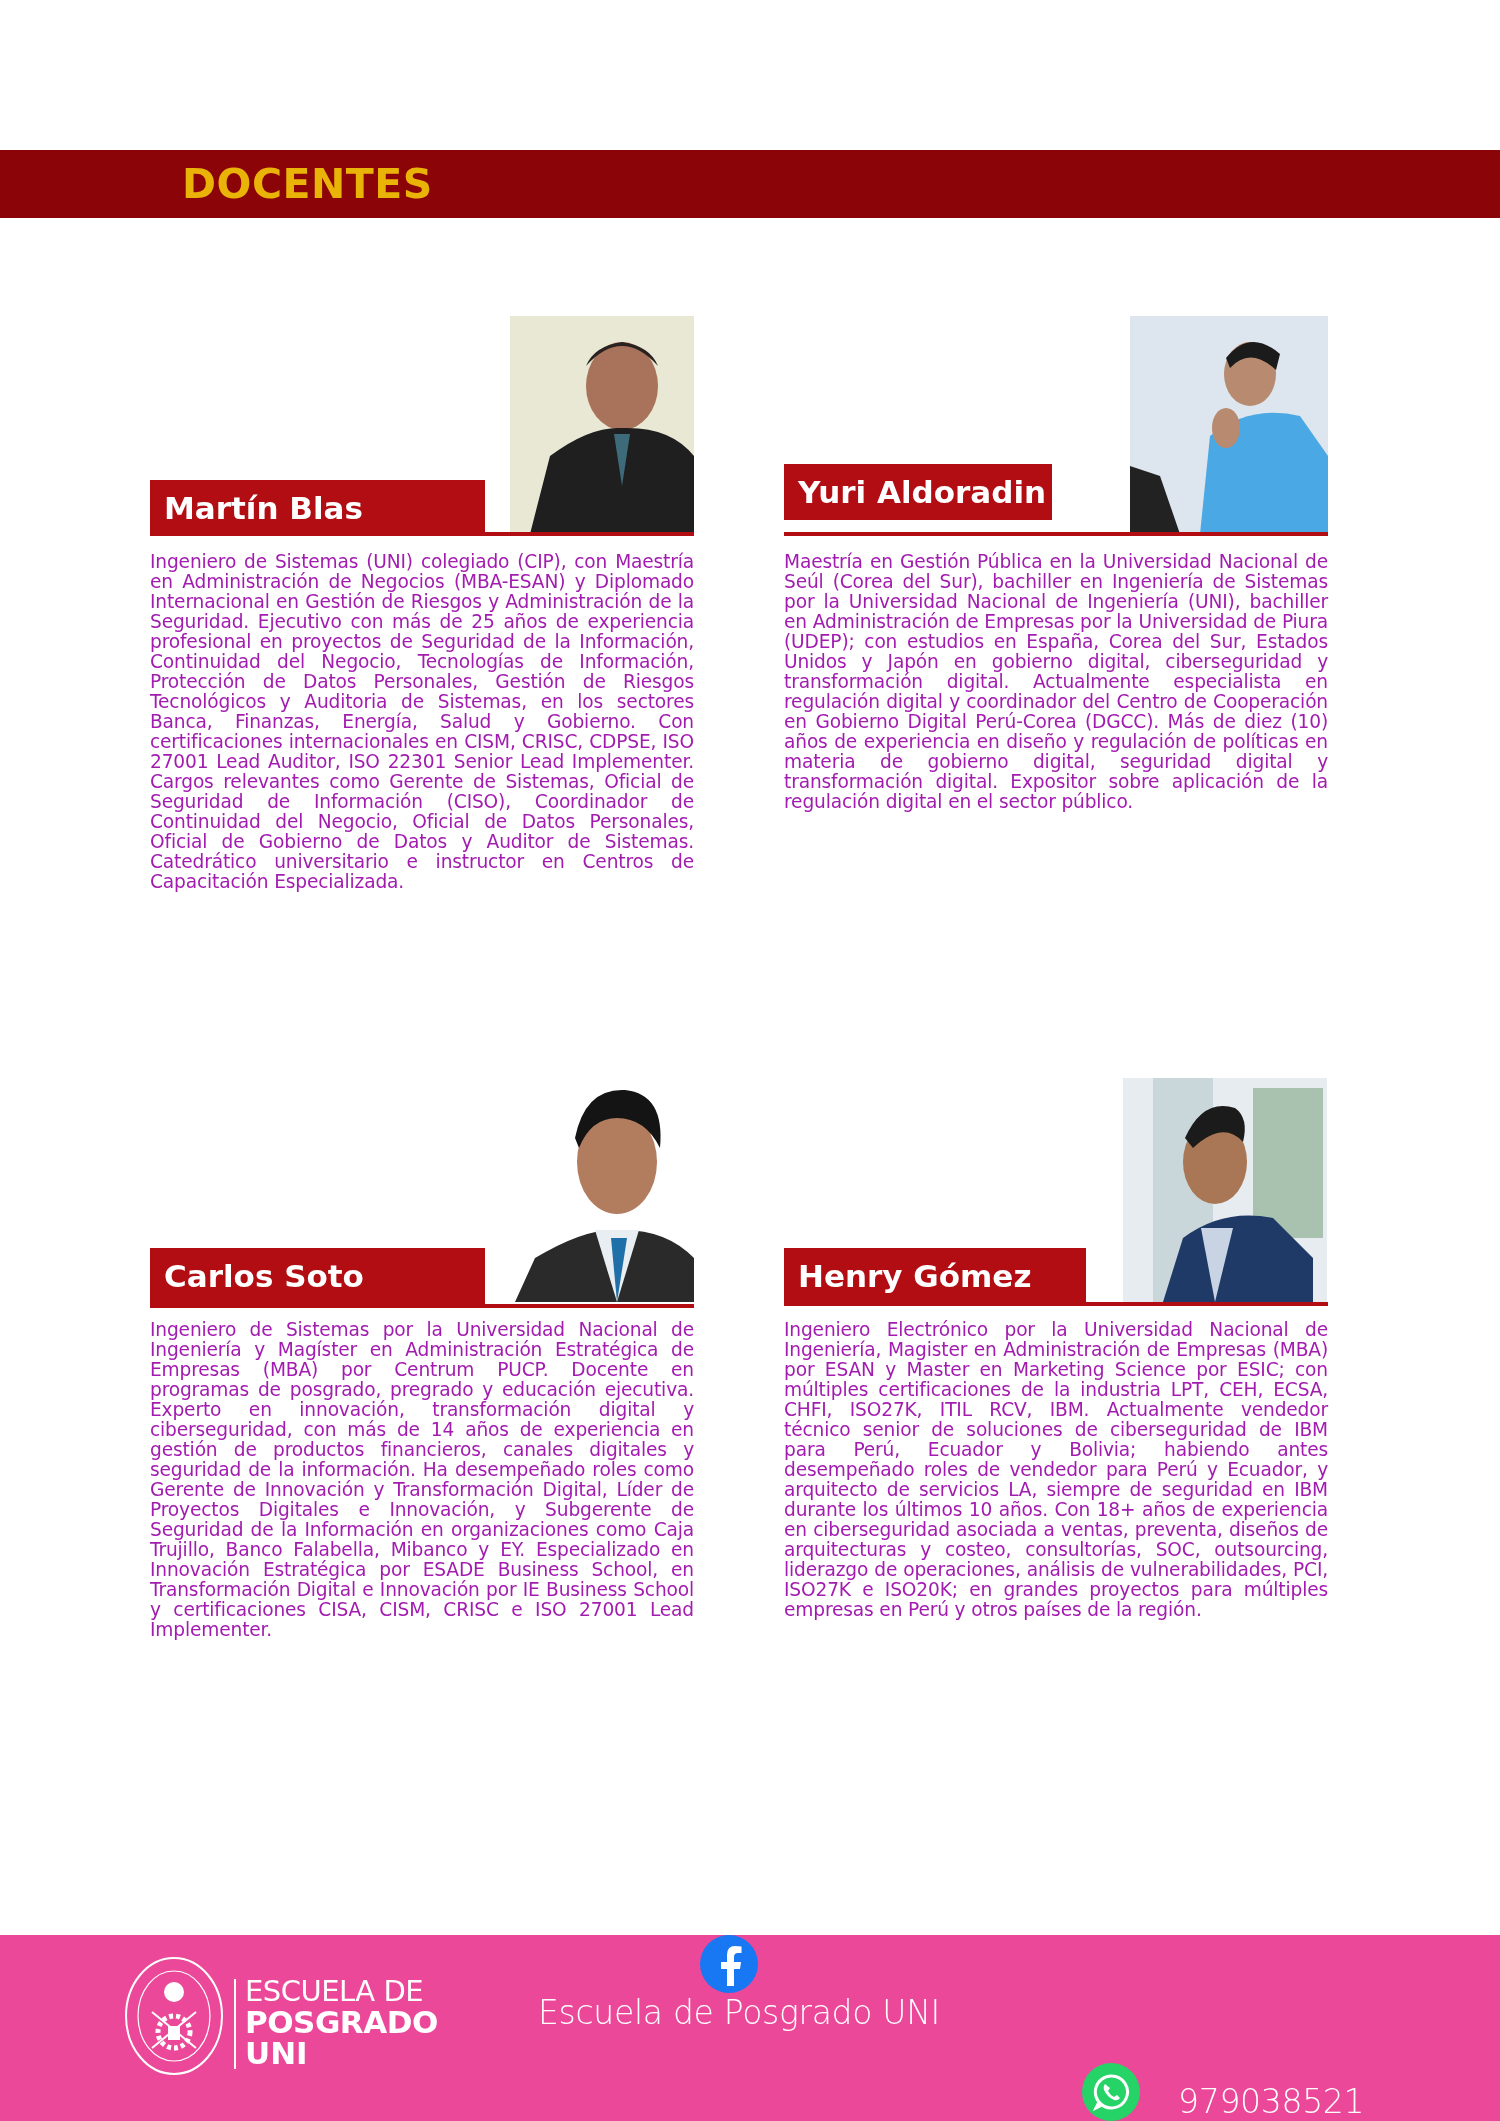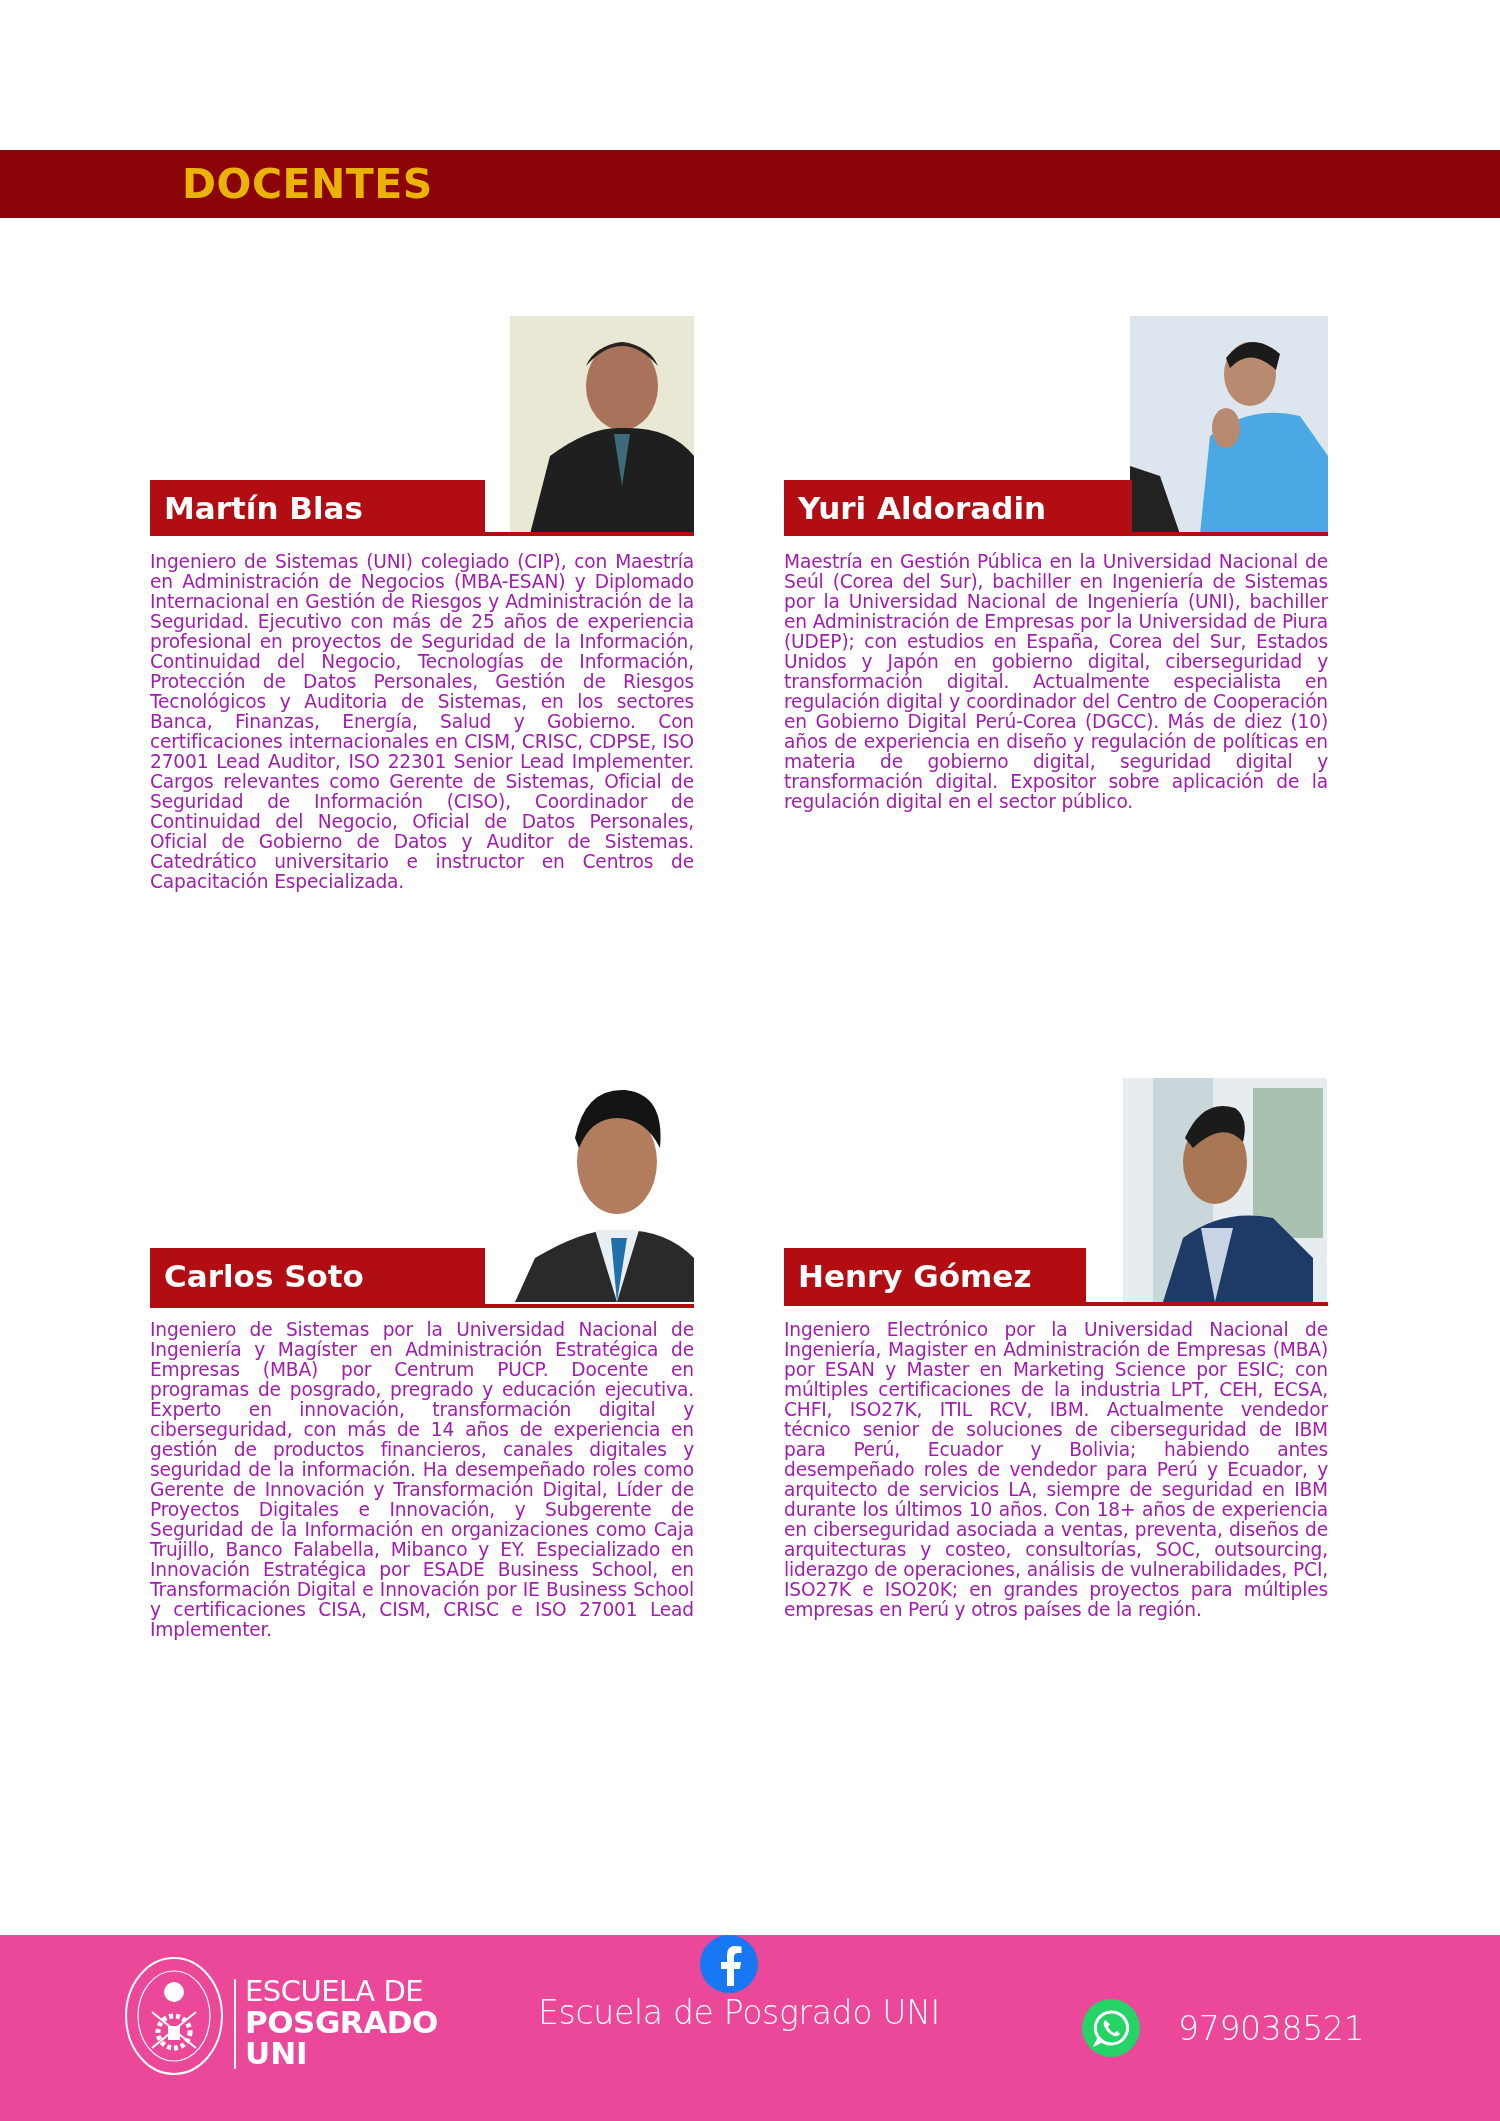--- a/index.html
+++ b/index.html
@@ -88,21 +88,21 @@
   <div class="photo" style="left:346px; top:0; width:198px; height:218px;">
     <svg viewBox="0 0 198 218" preserveAspectRatio="none">
       <rect width="198" height="218" fill="#dde6ee"></rect>
       <ellipse cx="120" cy="58" rx="26" ry="32" fill="#b88a6f"></ellipse>
       <path d="M96 42 Q120 12 150 38 L146 54 Q120 30 100 52Z" fill="#1b1b1b"></path>
       <path d="M70 218 L80 120 Q120 88 170 100 L198 140 L198 218Z" fill="#4aa8e4"></path>
       <path d="M0 150 L30 160 L50 218 L0 218Z" fill="#222222"></path>
       <ellipse cx="96" cy="112" rx="14" ry="20" fill="#b88a6f"></ellipse>
     </svg>
   </div>
-  <div class="name-bar" style="top:164px; width:348px;">Yuri Aldoradin</div>
+  <div class="name-bar" style="top:148px; width:268px;">Yuri Aldoradin</div>
   <div class="underline" style="top:216px; width:544px;"></div>
   <div class="bio" style="top:236px;">Maestría en Gestión Pública en la Universidad Nacional de Seúl (Corea del Sur), bachiller en Ingeniería de Sistemas por la Universidad Nacional de Ingeniería (UNI), bachiller en Administración de Empresas por la Universidad de Piura (UDEP); con estudios en España, Corea del Sur, Estados Unidos y Japón en gobierno digital, ciberseguridad y transformación digital. Actualmente especialista en regulación digital y coordinador del Centro de Cooperación en Gobierno Digital Perú-Corea (DGCC). Más de diez (10) años de experiencia en diseño y regulación de políticas en materia de gobierno digital, seguridad digital y transformación digital. Expositor sobre aplicación de la regulación digital en el sector público.</div>
 </div>
 
 <div class="card" style="left:150px; top:1078px; width:544px; height:680px;">
   <div class="photo" style="left:345px; top:0; width:199px; height:224px;">
     <svg viewBox="0 0 199 224" preserveAspectRatio="none">
       <rect width="199" height="224" fill="#ffffff"></rect>
       <ellipse cx="122" cy="84" rx="40" ry="52" fill="#b27c5f"></ellipse>
       <path d="M80 60 Q90 10 130 12 Q170 16 165 70 Q150 40 122 40 Q96 40 84 70Z" fill="#141414"></path>
@@ -152,21 +152,21 @@
 
   <div class="contact" style="left:518px;flex-direction:column;">
     <span class="ic fb">
       <svg width="34" height="44" viewBox="0 0 34 44">
         <path d="M22 44 V27 H28 L29 20 H22 V15 Q22 11 26 11 H29.5 V4.5 Q26 4 23 4 Q15 4 15 13 V20 H9 V27 H15 V44Z" fill="#ffffff"></path>
       </svg>
     </span>
     <span class="txt">Escuela de Posgrado UNI</span>
   </div>
 
-  <div class="contact" style="left:1082px;">
+  <div class="contact" style="left:1082px;align-items:flex-end;">
     <span class="ic wa">
       <svg width="40" height="40" viewBox="0 0 40 40">
         <path d="M20 4 A16 16 0 1 1 8 30 L5 36 L11 33 A16 16 0 0 1 20 4Z" fill="none" stroke="#ffffff" stroke-width="3"></path>
         <path d="M14 12 Q12 14 13 18 Q16 25 23 28 Q27 29 29 26 L26 23 L23 25 Q19 23 17 19 L19 16 Z" fill="#ffffff"></path>
       </svg>
     </span>
     <span class="txt" style="margin-left:38px;">979038521</span>
   </div>
 </div>
 

